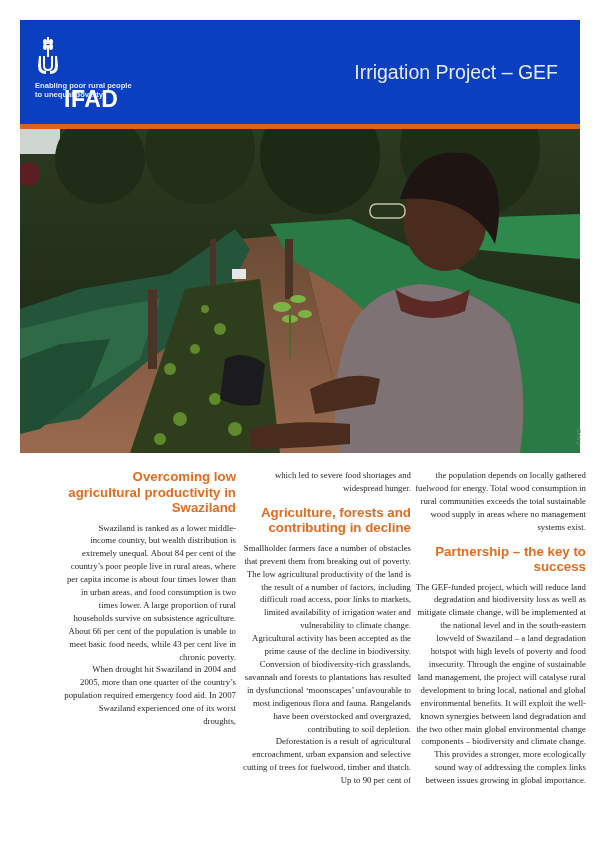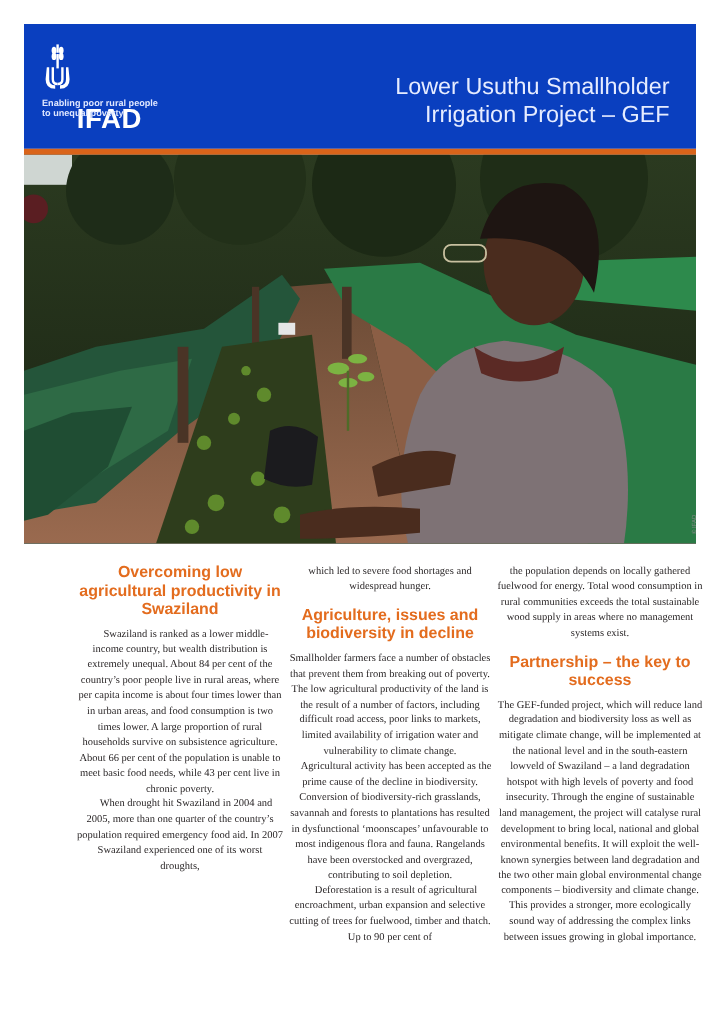--- a/index.html
+++ b/index.html
@@ -13,21 +13,21 @@
   .logo-text { position:absolute; left:28px; top:14px; font-family:"Liberation Sans", sans-serif; font-weight:bold; font-size:23px; color:#ffffff; letter-spacing:0.5px; line-height:26px;margin-top:36px; }
   .tagline { position:absolute; left:15px; top:61px; font-family:"Liberation Sans", sans-serif; font-size:7.6px; line-height:9px; color:#dfe7ff;font-weight:bold; }
 
   .title { position:absolute; right:22px; top:40px; text-align:right; font-family:"Liberation Sans", sans-serif; font-size:19.5px; line-height:24px; color:#e6ecff; }
 
   .photo { position:absolute; left:20px; top:129px; width:560px; height:324px; overflow:hidden; background:#1f2a17; }
   .photo svg { display:block; }
   .credit { position:absolute; left:581px; top:424px; width:10px; height:30px; }
   .credit span { position:absolute; left:-10px; top:10px; transform:rotate(-90deg); font-family:"Liberation Sans", sans-serif; font-size:5px; color:#8a8a8a; white-space:nowrap; }
 
-  .col { position:absolute; top:469px; width:172px; font-size:8.75px; line-height:12.9px; text-align:center; }
+  .col { position:absolute; top:469px; width:172px; font-size:8.75px; line-height:12.9px; text-align:right; }
   .col1 { left:64px; }
   .col2 { left:239px; }
   .col3 { left:414px; }
   .col h2 { font-family:"Liberation Sans", sans-serif; font-weight:bold; color:#e36c1e; font-size:13.3px; line-height:15.5px; margin:0 0 6px 0; }
   .col p { margin:0; }
   .col p.indent { text-indent:10px; }
   .col .gap { height:10px; }
 </style>
 </head>
 <body>
@@ -48,21 +48,20 @@
         <path d="M17 20 h-2 v10 q0 3 -3 3 v2 q5 0 5 -5 z"></path>
       </g>
     </svg>
     <div class="logo-text">IFAD</div>
   </div>
   <div class="tagline">
     <div>Enabling poor rural people</div>
     <div>to unequal poverty</div>
   </div>
   <div class="title">
-    <div>Lower Usuthu Smallholder</div>
     <div>Irrigation Project – GEF</div>
   </div>
 </div>
 <div class="header-rule"></div>
 
 <div class="photo">
   <svg width="560" height="324" viewBox="0 0 560 324">
     <defs>
       <linearGradient id="sky" x1="0" y1="0" x2="0" y2="1">
         <stop offset="0" stop-color="#2b3a20"></stop>
@@ -133,21 +132,21 @@
 
 <div class="col col1">
   <h2>Overcoming low agricultural productivity in Swaziland</h2>
   <p class="indent">Swaziland is ranked as a lower middle-income country, but wealth distribution is extremely unequal. About 84 per cent of the country’s poor people live in rural areas, where per capita income is about four times lower than in urban areas, and food consumption is two times lower. A large proportion of rural households survive on subsistence agriculture. About 66 per cent of the population is unable to meet basic food needs, while 43 per cent live in chronic poverty.</p>
   <p class="indent">When drought hit Swaziland in 2004 and 2005, more than one quarter of the country’s population required emergency food aid. In 2007 Swaziland experienced one of its worst droughts,</p>
 </div>
 
 <div class="col col2">
   <p>which led to severe food shortages and widespread hunger.</p>
   <div class="gap"></div>
-  <h2>Agriculture, issues and biodiversity in decline</h2>
+  <h2>Agriculture, forests and contributing in decline</h2>
   <p>Smallholder farmers face a number of obstacles that prevent them from breaking out of poverty. The low agricultural productivity of the land is the result of a number of factors, including difficult road access, poor links to markets, limited availability of irrigation water and vulnerability to climate change.</p>
   <p class="indent">Agricultural activity has been accepted as the prime cause of the decline in biodiversity. Conversion of biodiversity-rich grasslands, savannah and forests to plantations has resulted in dysfunctional ‘moonscapes’ unfavourable to most indigenous flora and fauna. Rangelands have been overstocked and overgrazed, contributing to soil depletion.</p>
   <p class="indent">Deforestation is a result of agricultural encroachment, urban expansion and selective cutting of trees for fuelwood, timber and thatch. Up to 90 per cent of</p>
 </div>
 
 <div class="col col3">
   <p>the population depends on locally gathered fuelwood for energy. Total wood consumption in rural communities exceeds the total sustainable wood supply in areas where no management systems exist.</p>
   <div class="gap"></div>
   <h2>Partnership – the key to success</h2>
   <p>The GEF-funded project, which will reduce land degradation and biodiversity loss as well as mitigate climate change, will be implemented at the national level and in the south-eastern lowveld of Swaziland – a land degradation hotspot with high levels of poverty and food insecurity. Through the engine of sustainable land management, the project will catalyse rural development to bring local, national and global environmental benefits. It will exploit the well-known synergies between land degradation and the two other main global environmental change components – biodiversity and climate change. This provides a stronger, more ecologically sound way of addressing the complex links between issues growing in global importance.</p>

